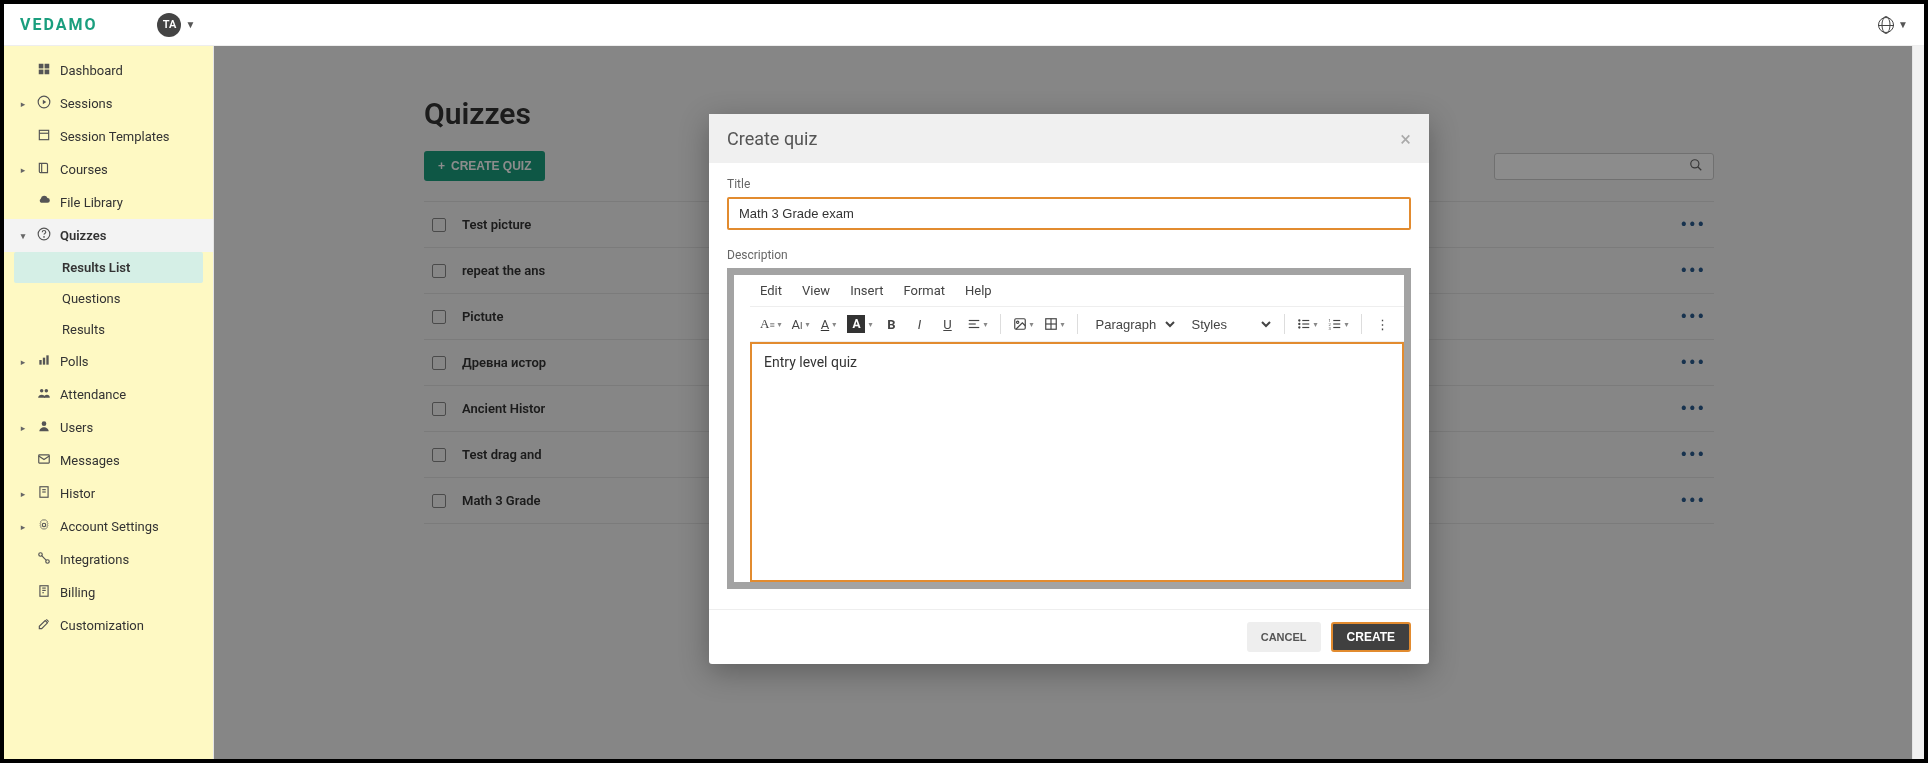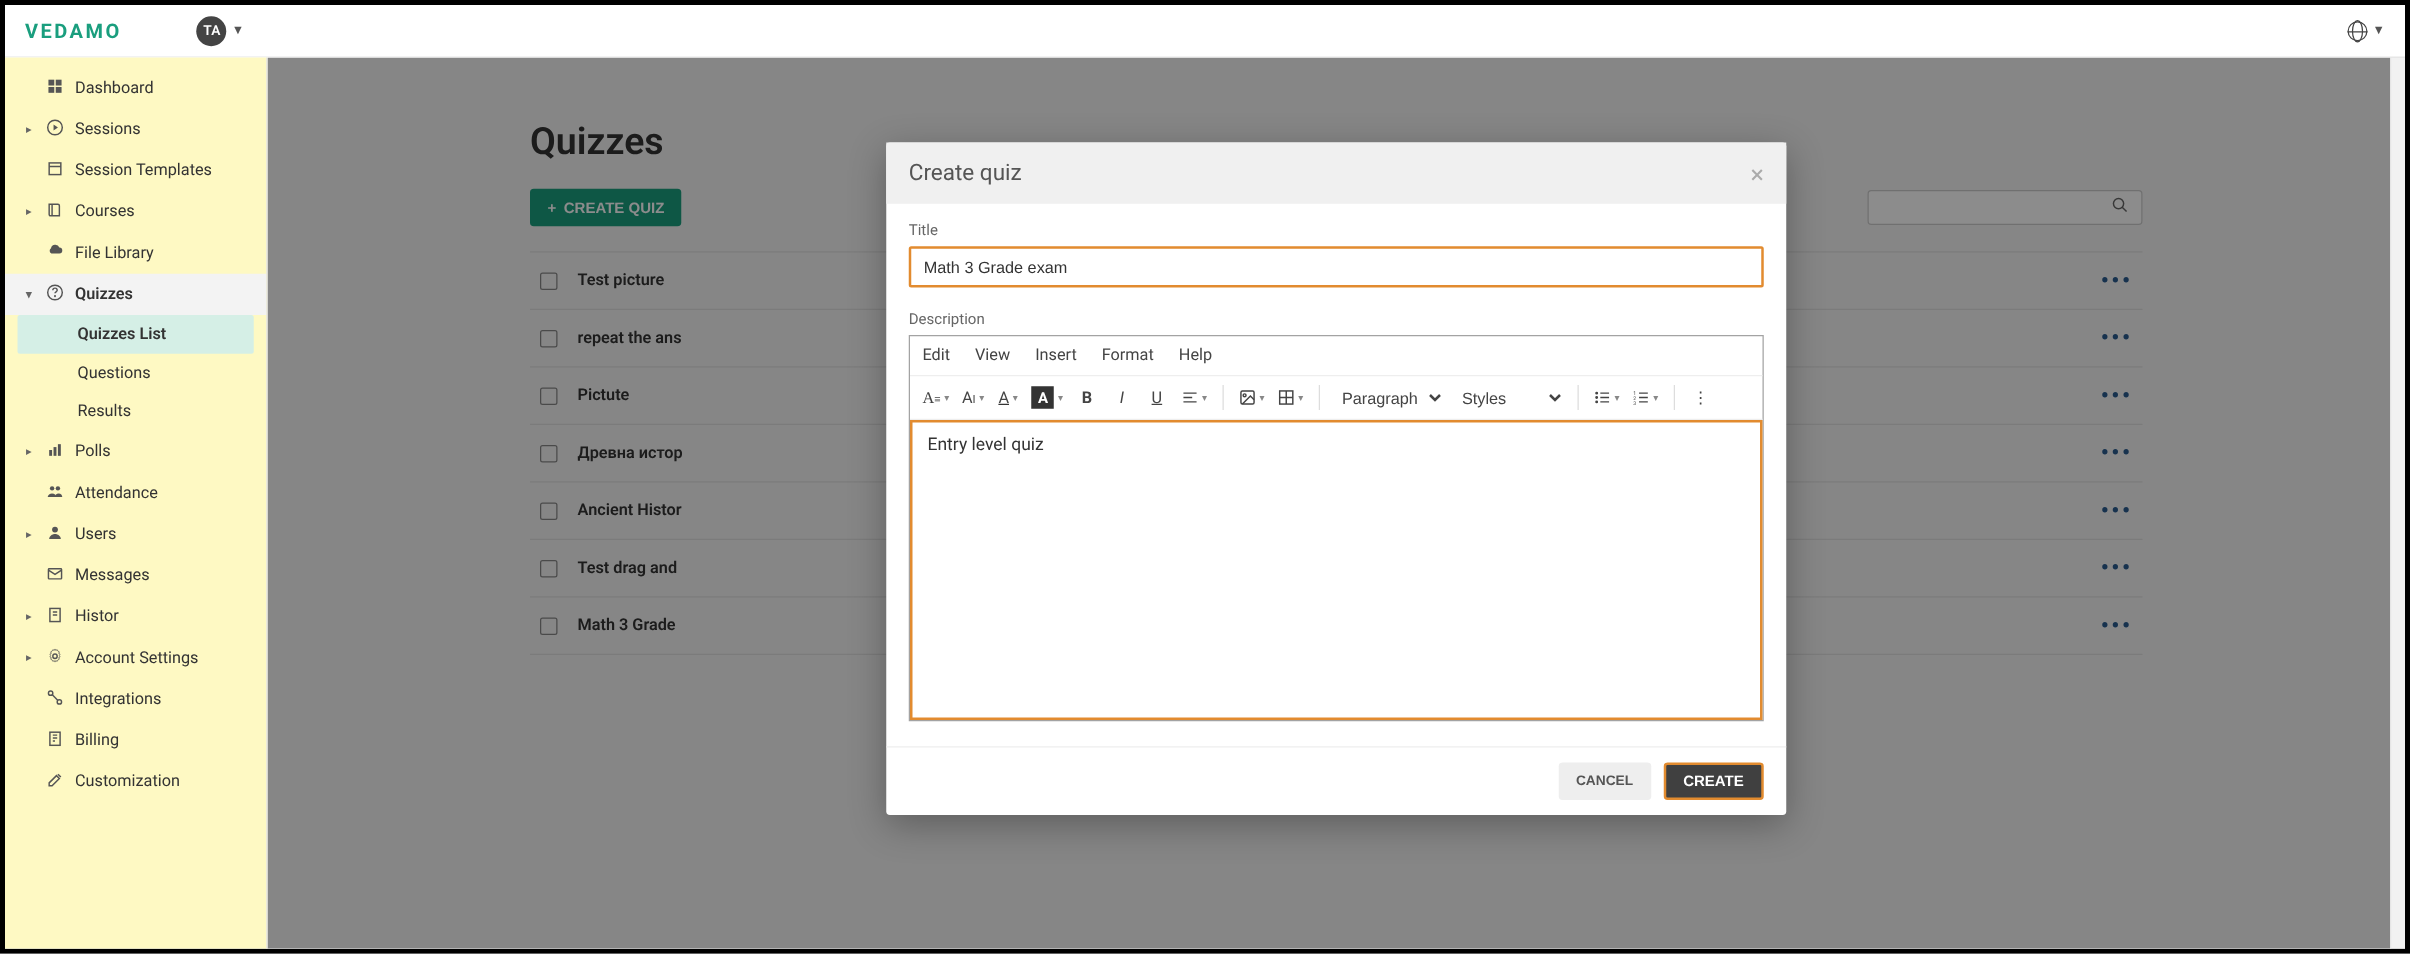--- a/index.html
+++ b/index.html
@@ -40,21 +40,21 @@
 .row-label { font-size: 12px; font-weight: 600; color: #555; flex: 1; }
 .row-title { font-size: 13px; color: #333; flex: 1; font-weight: 600; }
 .row-menu { color: #2a5c8f; font-size: 18px; letter-spacing: 2px; font-weight: bold; cursor: pointer; }
 .modal { position: absolute; top: 68px; left: 50%; transform: translateX(-50%); width: 720px; background: #fff; border-radius: 3px; box-shadow: 0 8px 30px rgba(0,0,0,0.3); z-index: 10; }
 .modal-header { background: #f0f0f0; padding: 14px 18px; display: flex; justify-content: space-between; align-items: center; }
 .modal-title { font-size: 18px; color: #555; }
 .modal-close { color: #aaa; font-size: 20px; cursor: pointer; line-height: 1; }
 .modal-body { padding: 14px 18px 20px 18px; }
 .field-label { font-size: 12px; color: #666; margin-bottom: 6px; }
 .title-input { width: 100%; padding: 7px 10px; border: 2px solid #e28b2f; font-size: 13px; color: #333; outline: none; border-radius: 2px; margin-bottom: 18px; }
-.editor-wrap { border: 1px solid #a3a3a3; }
+.editor-wrap { border: 7px solid #a3a3a3; padding-left: 16px; }
 .editor-menu { display: flex; gap: 20px; padding: 8px 10px; font-size: 13px; color: #444; border-bottom: 1px solid #eee; }
 .editor-menu span { cursor: pointer; }
 .editor-tools { display: flex; align-items: center; gap: 6px; padding: 4px 8px; border-bottom: 1px solid #eee; flex-wrap: wrap; }
 .tool { min-width: 22px; height: 26px; display: flex; align-items: center; justify-content: center; font-size: 13px; color: #444; cursor: pointer; padding: 0 2px; }
 .tool-drop { display: flex; align-items: center; gap: 3px; }
 .tool-drop .chv { font-size: 8px; color: #888; }
 .tool-select { border: none; font-size: 13px; color: #444; padding: 4px 4px; min-width: 90px; background: transparent; cursor: pointer; }
 .color-block { width: 18px; height: 18px; background: #333; color: #fff; display: flex; align-items: center; justify-content: center; font-size: 12px; font-weight: bold; }
 .sep { width: 1px; height: 20px; background: #ddd; margin: 0 4px; }
 .editor-body { border: 2px solid #e28b2f; border-top: 2px solid #e28b2f; padding: 10px 12px; min-height: 240px; font-size: 14px; color: #333; }
@@ -129,21 +129,21 @@
           </div>
           <div class="nav-item expanded">
             <span class="caret">▾</span>
             <span class="icn"><svg class="sicon" viewBox="0 0 24 24" fill="none" stroke="#555" stroke-width="2">
                 <circle cx="12" cy="12" r="10"></circle>
                 <path d="M9 9a3 3 0 016 0c0 2-3 2-3 4"></path>
                 <circle cx="12" cy="17" r="0.5" fill="#555"></circle>
               </svg></span>
             <span>Quizzes</span>
           </div>
-          <div class="nav-child active">Quizzes List</div>
+          <div class="nav-child active">Results List</div>
           <div class="nav-child">Questions</div>
           <div class="nav-child">Results</div>
           <div class="nav-item">
             <span class="caret">▸</span>
             <span class="icn"><svg class="sicon" viewBox="0 0 24 24" fill="#555">
                 <rect x="4" y="12" width="4" height="8"></rect>
                 <rect x="10" y="8" width="4" height="12"></rect>
                 <rect x="16" y="4" width="4" height="16"></rect>
               </svg></span>
             <span>Polls</span>

